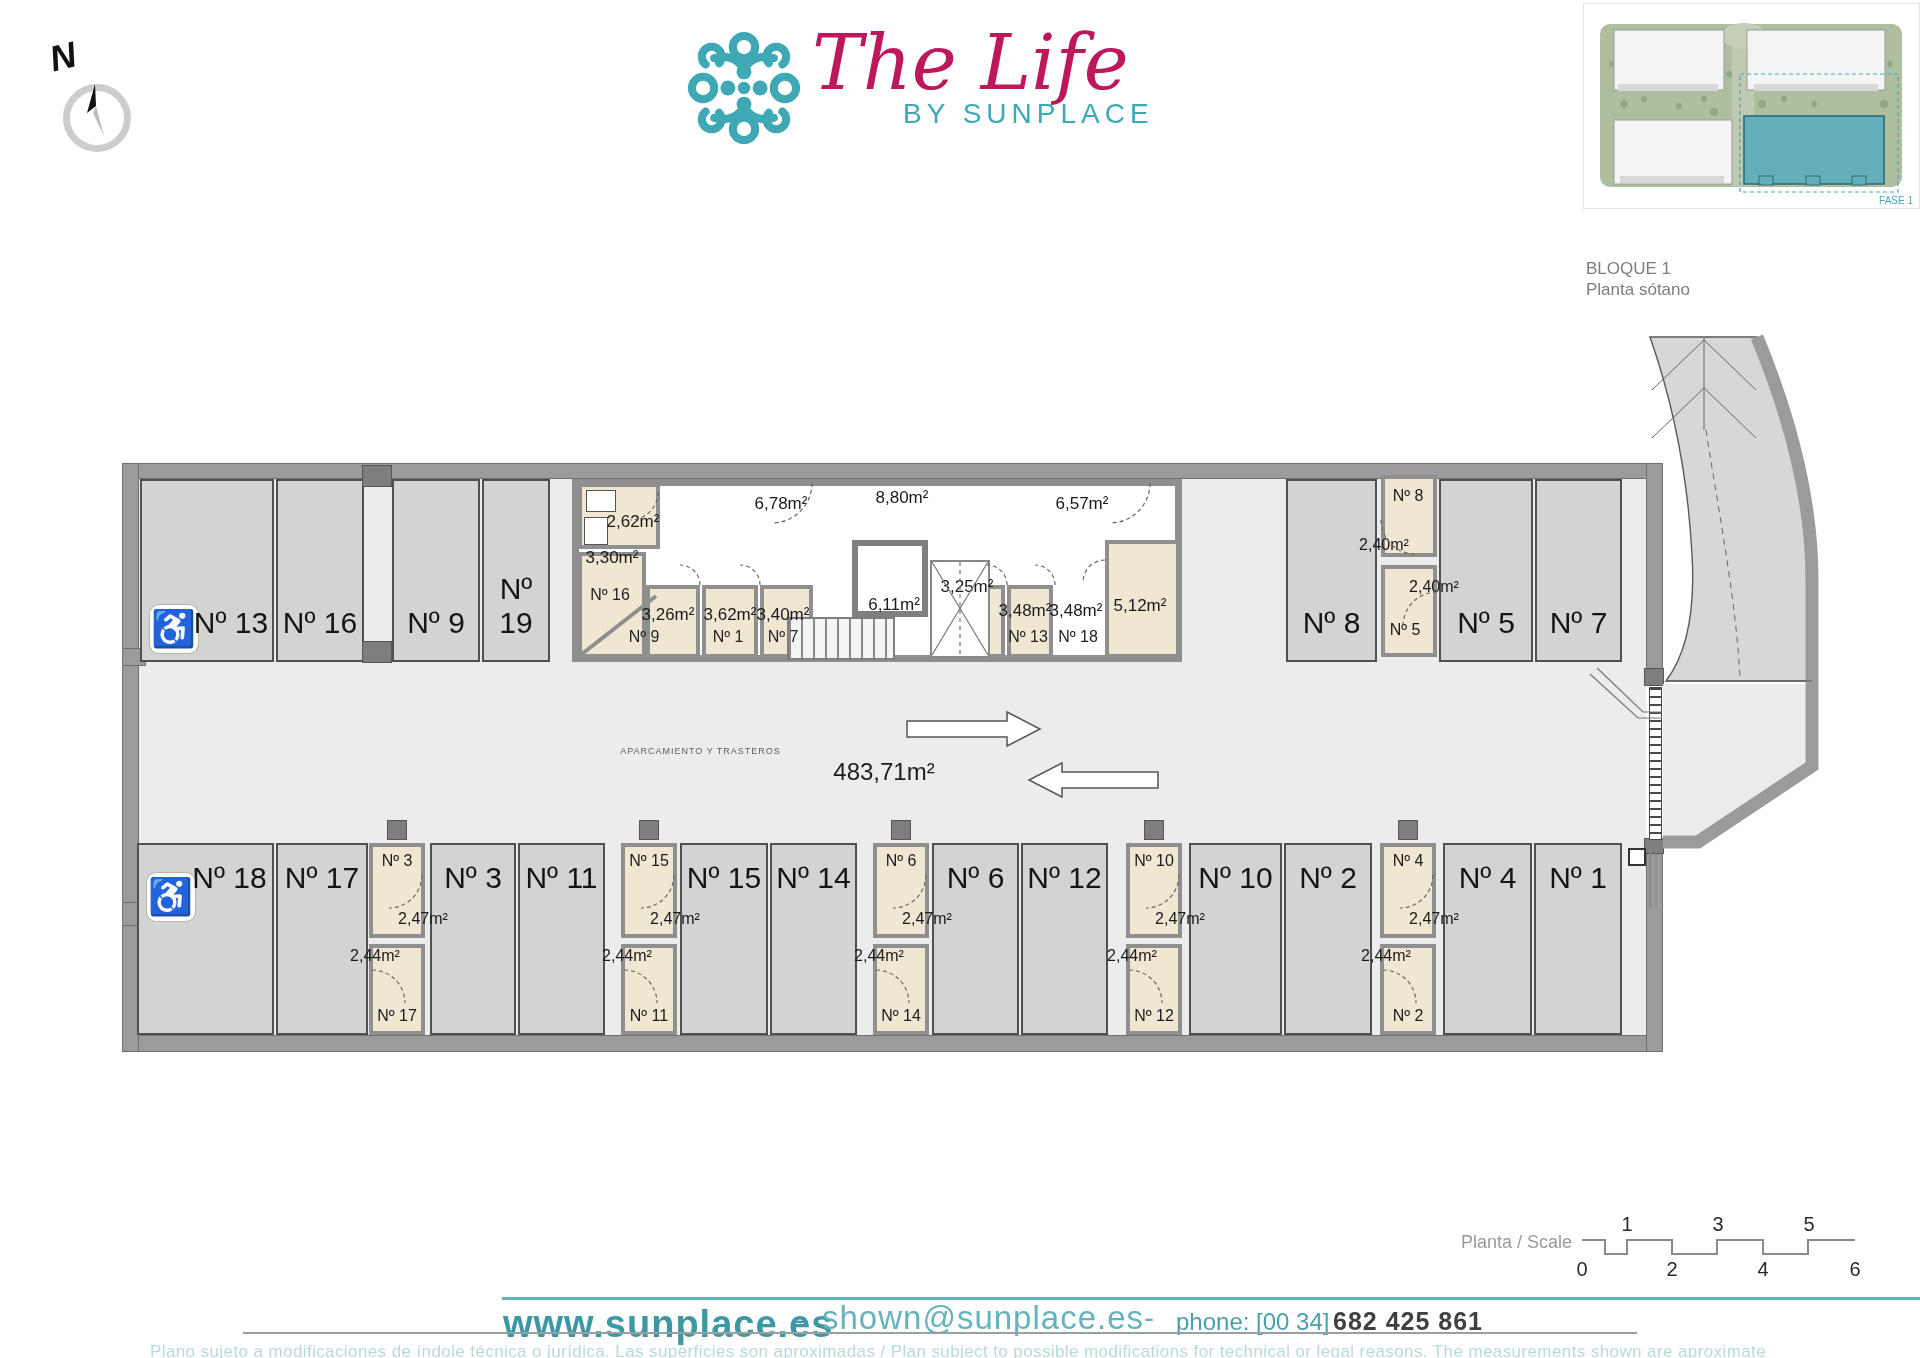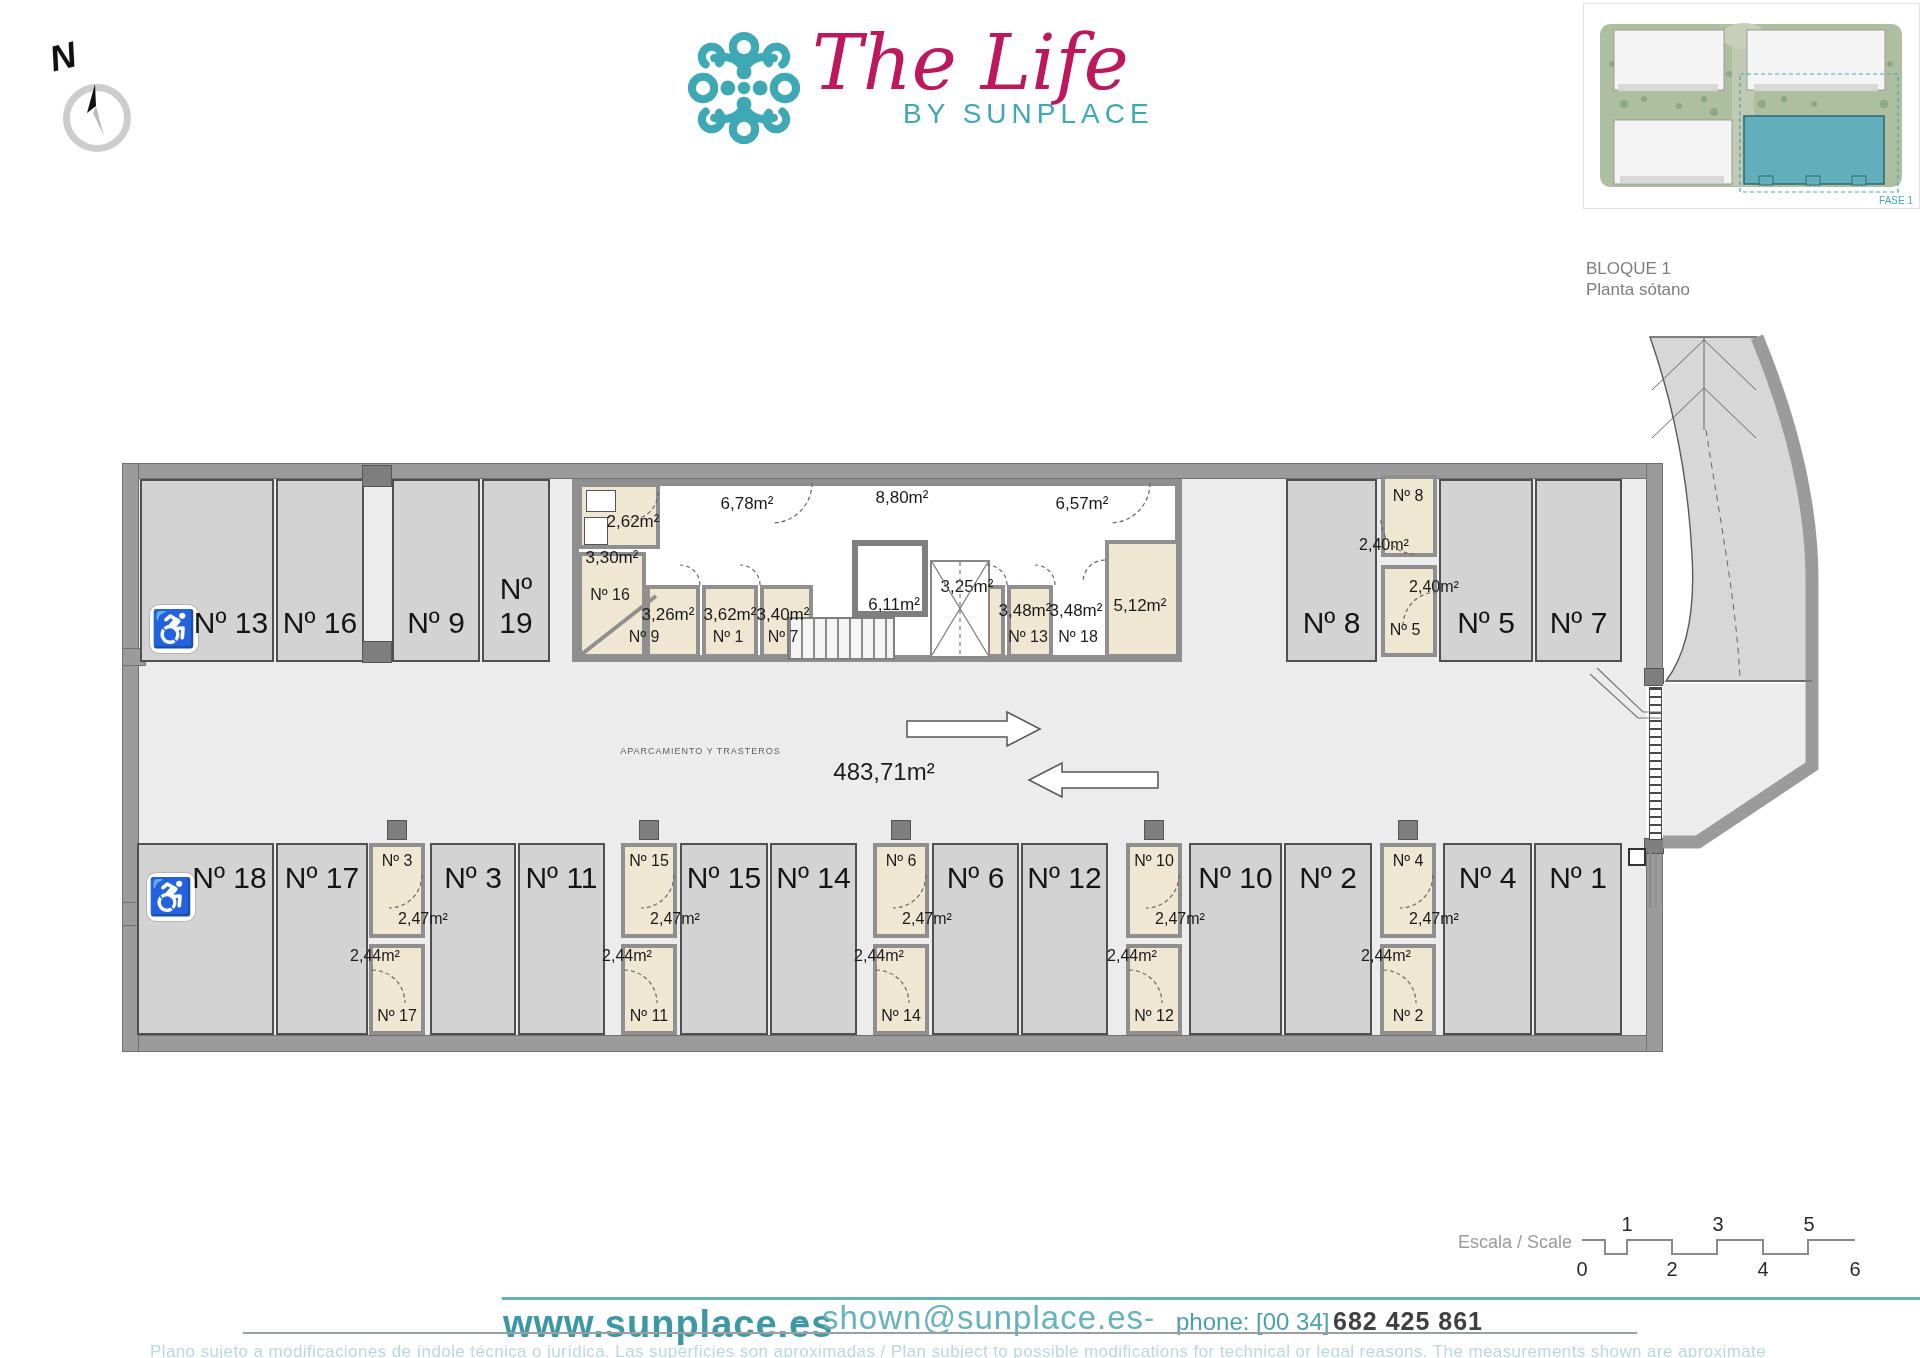--- a/index.html
+++ b/index.html
@@ -184,21 +184,21 @@
   <div class="abs beige" style="left:702px;top:585px;width:56px;height:73px;"></div>
   <div class="abs beige" style="left:760px;top:585px;width:53px;height:73px;"></div>
   <div class="abs beige" style="left:952px;top:585px;width:53px;height:73px;"></div>
   <div class="abs beige" style="left:1007px;top:585px;width:46px;height:73px;"></div>
   <div class="abs beige" style="left:1105px;top:540px;width:75px;height:118px;"></div>
   <div class="abs" id="elevator"></div>
   <div class="abs" id="stairs"></div>
   <div class="abs" id="landing"></div>
 
   <div class="abs plabel" style="left:593px;top:512px;">2,62m²</div>
-  <div class="abs plabel" style="left:707px;top:494px;">6,78m²</div>
+  <div class="abs plabel" style="left:741px;top:494px;">6,78m²</div>
   <div class="abs plabel" style="left:862px;top:488px;">8,80m²</div>
   <div class="abs plabel" style="left:1042px;top:494px;">6,57m²</div>
   <div class="abs plabel" style="left:572px;top:548px;">3,30m²</div>
   <div class="abs pname" style="left:570px;top:586px;">Nº 16</div>
   <div class="abs plabel" style="left:628px;top:605px;">3,26m²</div>
   <div class="abs pname" style="left:604px;top:628px;">Nº 9</div>
   <div class="abs plabel" style="left:690px;top:605px;">3,62m²</div>
   <div class="abs pname" style="left:688px;top:628px;">Nº 1</div>
   <div class="abs plabel" style="left:743px;top:605px;">3,40m²</div>
   <div class="abs pname" style="left:743px;top:628px;">Nº 7</div>
@@ -305,21 +305,21 @@
   <div class="abs col-sq" style="left:1398px;top:820px;width:20px;height:20px;"></div>
 
   <div class="abs col-sq" style="left:1644px;top:668px;width:20px;height:18px;"></div>
   <div class="abs col-sq" style="left:1644px;top:838px;width:20px;height:16px;"></div>
   <div class="abs" id="hatch-strip"></div>
   <div class="abs" style="left:1628px;top:848px;width:18px;height:18px;background:#fff;border:2px solid #333;box-sizing:border-box;"></div>
 
   <div class="abs" id="central-name">APARCAMIENTO Y TRASTEROS</div>
   <div class="abs" id="central-area">483,71m²</div>
 
-  <div class="abs" id="scale-label">Escala / Scale</div>
+  <div class="abs" id="scale-label">Planta / Scale</div>
   <div class="abs tick" style="left:1612px;top:1213px;">1</div>
   <div class="abs tick" style="left:1703px;top:1213px;">3</div>
   <div class="abs tick" style="left:1794px;top:1213px;">5</div>
   <div class="abs tick" style="left:1567px;top:1258px;">0</div>
   <div class="abs tick" style="left:1657px;top:1258px;">2</div>
   <div class="abs tick" style="left:1748px;top:1258px;">4</div>
   <div class="abs tick" style="left:1840px;top:1258px;">6</div>
 
   <div class="abs" id="footer-line1"></div>
   <div class="abs" id="f-web">www.sunplace.es</div>

